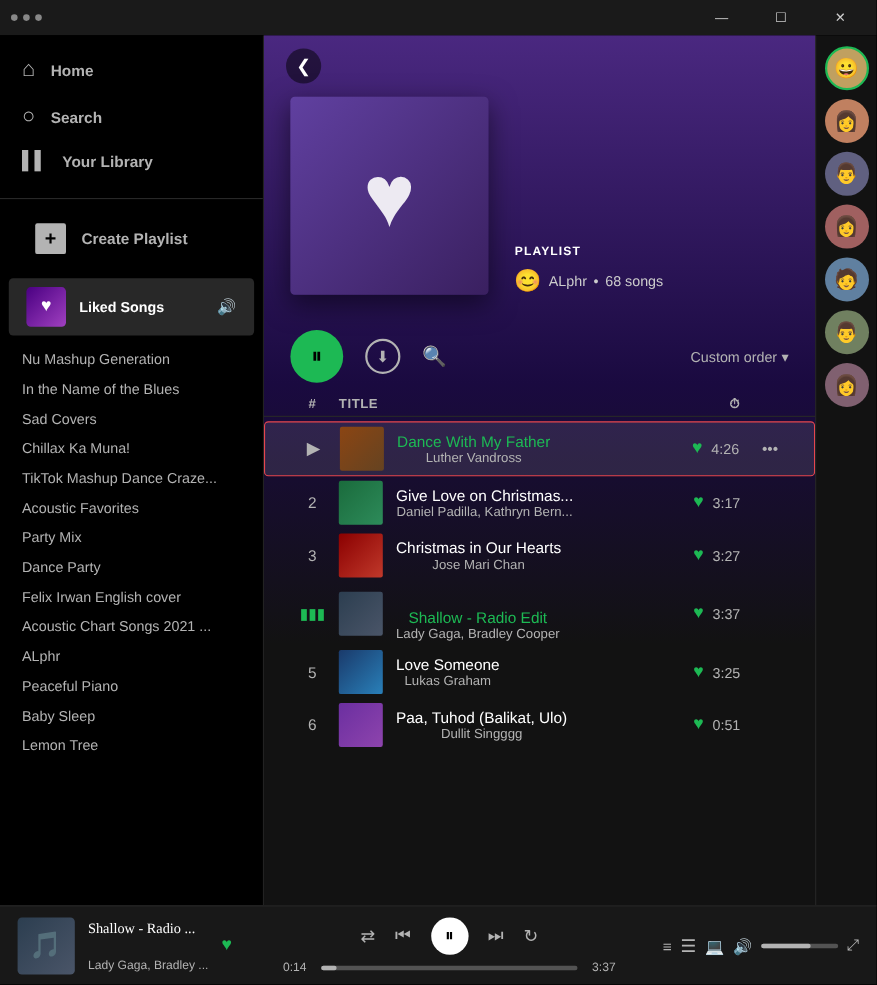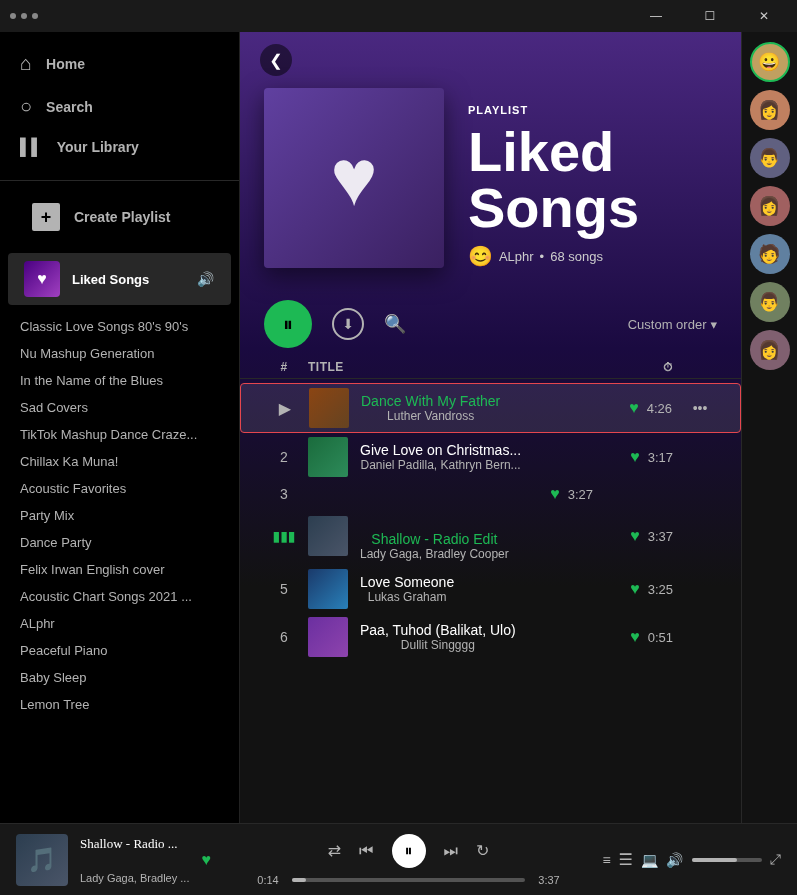--- a/index.html
+++ b/index.html
@@ -352,26 +352,25 @@
         <span style="color:#fff;font-size:16px;">♥</span>
       </div>
       <div class="liked-text">
         <div class="liked-title">Liked Songs</div>
       </div>
       <span class="liked-volume">🔊</span>
     </div>
 
     <div class="playlist-list">
 
-    <div class="playlist-item">Classic Love Songs 80's 90's</div>
         <div class="playlist-item">Nu Mashup Generation</div>
         <div class="playlist-item">In the Name of the Blues</div>
         <div class="playlist-item">Sad Covers</div>
+        <div class="playlist-item">Chillax Ka Muna!</div>
         <div class="playlist-item">TikTok Mashup Dance Craze...</div>
-        <div class="playlist-item">Chillax Ka Muna!</div>
         <div class="playlist-item">Acoustic Favorites</div>
         <div class="playlist-item">Party Mix</div>
         <div class="playlist-item">Dance Party</div>
         <div class="playlist-item">Felix Irwan English cover</div>
         <div class="playlist-item">Acoustic Chart Songs 2021 ...</div>
         <div class="playlist-item">ALphr</div>
         <div class="playlist-item">Peaceful Piano</div>
         <div class="playlist-item">Baby Sleep</div>
         <div class="playlist-item">Lemon Tree</div>
       </div>
@@ -381,24 +380,20 @@
     <div class="top-bar">
       <button class="back-btn">❮</button>
     </div>
 
     <div class="playlist-header">
       <div class="playlist-cover">
         <span class="cover-heart">♥</span>
       </div>
       <div class="playlist-info">
         <div class="playlist-type">PLAYLIST</div>
-        <div class="playlist-name">
-          <span>Liked</span><br>
-          <span>Songs</span>
-        </div>
         <div class="playlist-meta">
           <span class="emoji-avatar">😊</span>
           <span>ALphr</span>
           <span>•</span>
           <span>68 songs</span>
         </div>
       </div>
     </div>
 
     <div class="controls-row">
@@ -458,20 +453,27 @@
         <span class="track-duration">3:17</span>
       </div>
       <div style="display:flex;align-items:center;justify-content:center;">
         
       </div>
     </div>
           <div class="track-row">
       <div class="track-num">
               <span>3</span>
             </div>
+      <div class="track-info">
+        <div class="track-thumb" style="background:linear-gradient(135deg,#8B0000,#c0392b);"></div>
+        <div class="track-text">
+          <div class="track-title">Christmas in Our Hearts</div>
+          <div class="track-artist">Jose Mari Chan</div>
+        </div>
+      </div>
       <div class="track-liked">
         <span class="heart-icon">♥</span>
         <span class="track-duration">3:27</span>
       </div>
       <div style="display:flex;align-items:center;justify-content:center;">
         
       </div>
     </div>
           <div class="track-row">
       <div class="track-num">

